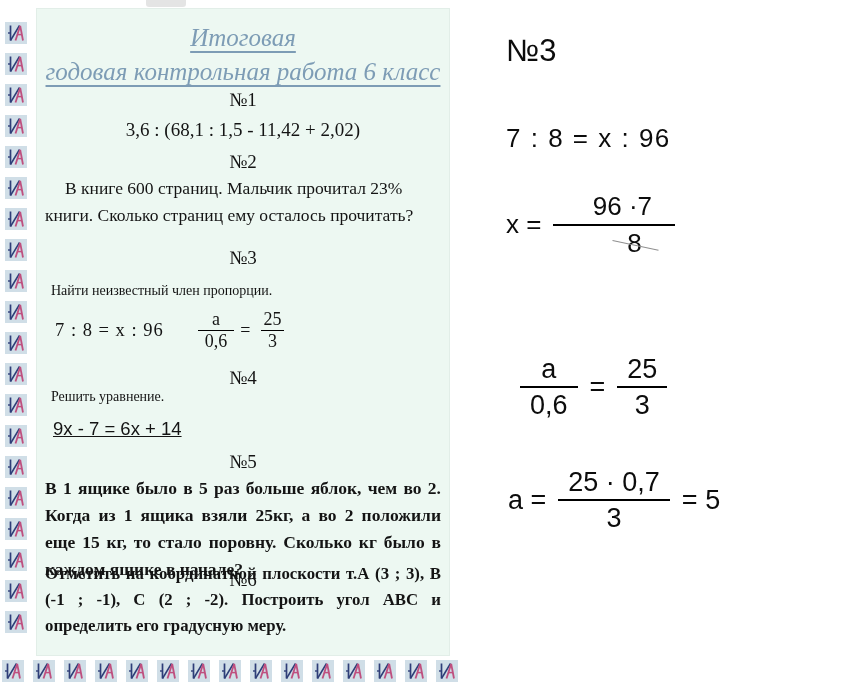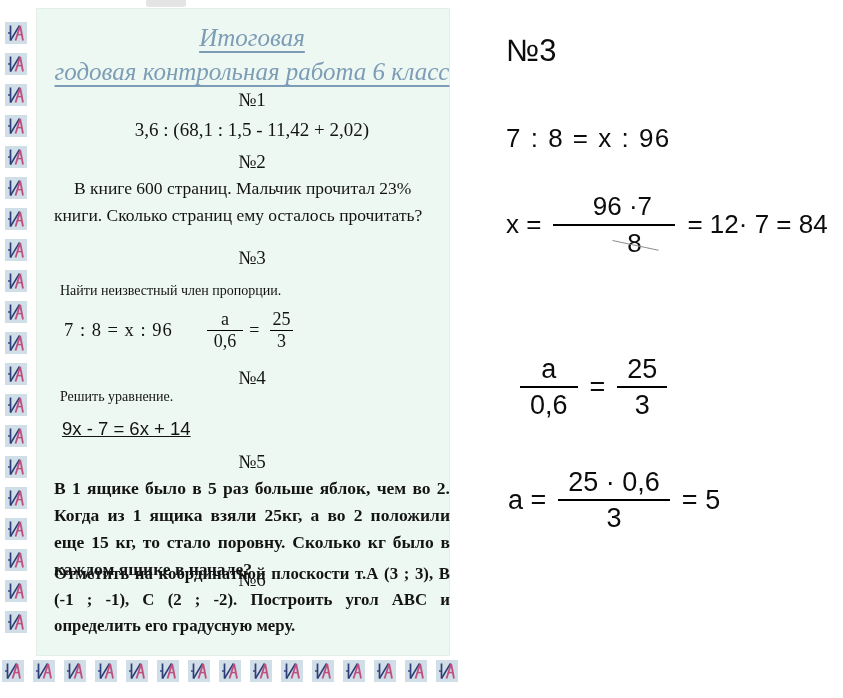--- a/index.html
+++ b/index.html
@@ -12,21 +12,21 @@
 
   
   .tile{position:absolute;width:22px;height:22px;}
   .tile svg{display:block;}
 
   
   .doc-panel{
     position:absolute;left:36px;top:8px;width:414px;height:648px;
     background:#edf8f2;border:1px solid #e2eee8;box-sizing:border-box;
   }
-  .doc-panel > div{position:absolute;padding-left:9px;}
+  .doc-panel > div{position:absolute;}
   .doc-title{
     top:12px;left:0;width:100%;text-align:center;
     font-style:italic;color:#7d9cb5;font-size:25px;line-height:34px;
   }
   .doc-title .t-line{text-decoration:underline;text-underline-offset:5px;}
   .num-marker{left:0;width:100%;text-align:center;font-size:19px;}
   .expr-center{left:0;width:100%;text-align:center;font-size:19px;}
   .para{left:8px;width:396px;font-size:17.5px;line-height:27px;}
   .para.indent{text-indent:20px;}
   .para.justify{text-align:justify;font-weight:bold;}
@@ -503,38 +503,37 @@
 <div class="sol sol-heading">№3</div>
 <div class="sol sol-line">7 : 8 = x : 96</div>
 
 <div class="sol eq-row" style="left:506px;top:190px;">
   <span class="lhs">x =</span>
   <span class="frac wide">
     <span class="num">96 ·7</span>
     <span class="bar"></span>
     <span class="den"><span class="strike">8</span></span>
   </span>
-  <span class="rhs">= 12· 7 = 84</span>
 </div>
 
 <div class="sol eq-row" style="left:520px;top:352px;font-size:27px;">
   <span class="frac">
     <span class="num">a</span>
     <span class="bar"></span>
     <span class="den">0,6</span>
   </span>
   <span style="margin:0 12px;">=</span>
   <span class="frac">
     <span class="num">25</span>
     <span class="bar"></span>
     <span class="den">3</span>
   </span>
 </div>
 
 <div class="sol eq-row" style="left:508px;top:465px;font-size:27px;">
   <span class="lhs">a =</span>
   <span class="frac">
-    <span class="num">25 · 0,6</span>
+    <span class="num">25 · 0,7</span>
     <span class="bar"></span>
     <span class="den">3</span>
   </span>
   <span class="rhs">= 5</span>
 </div>
 
 </body></html>

